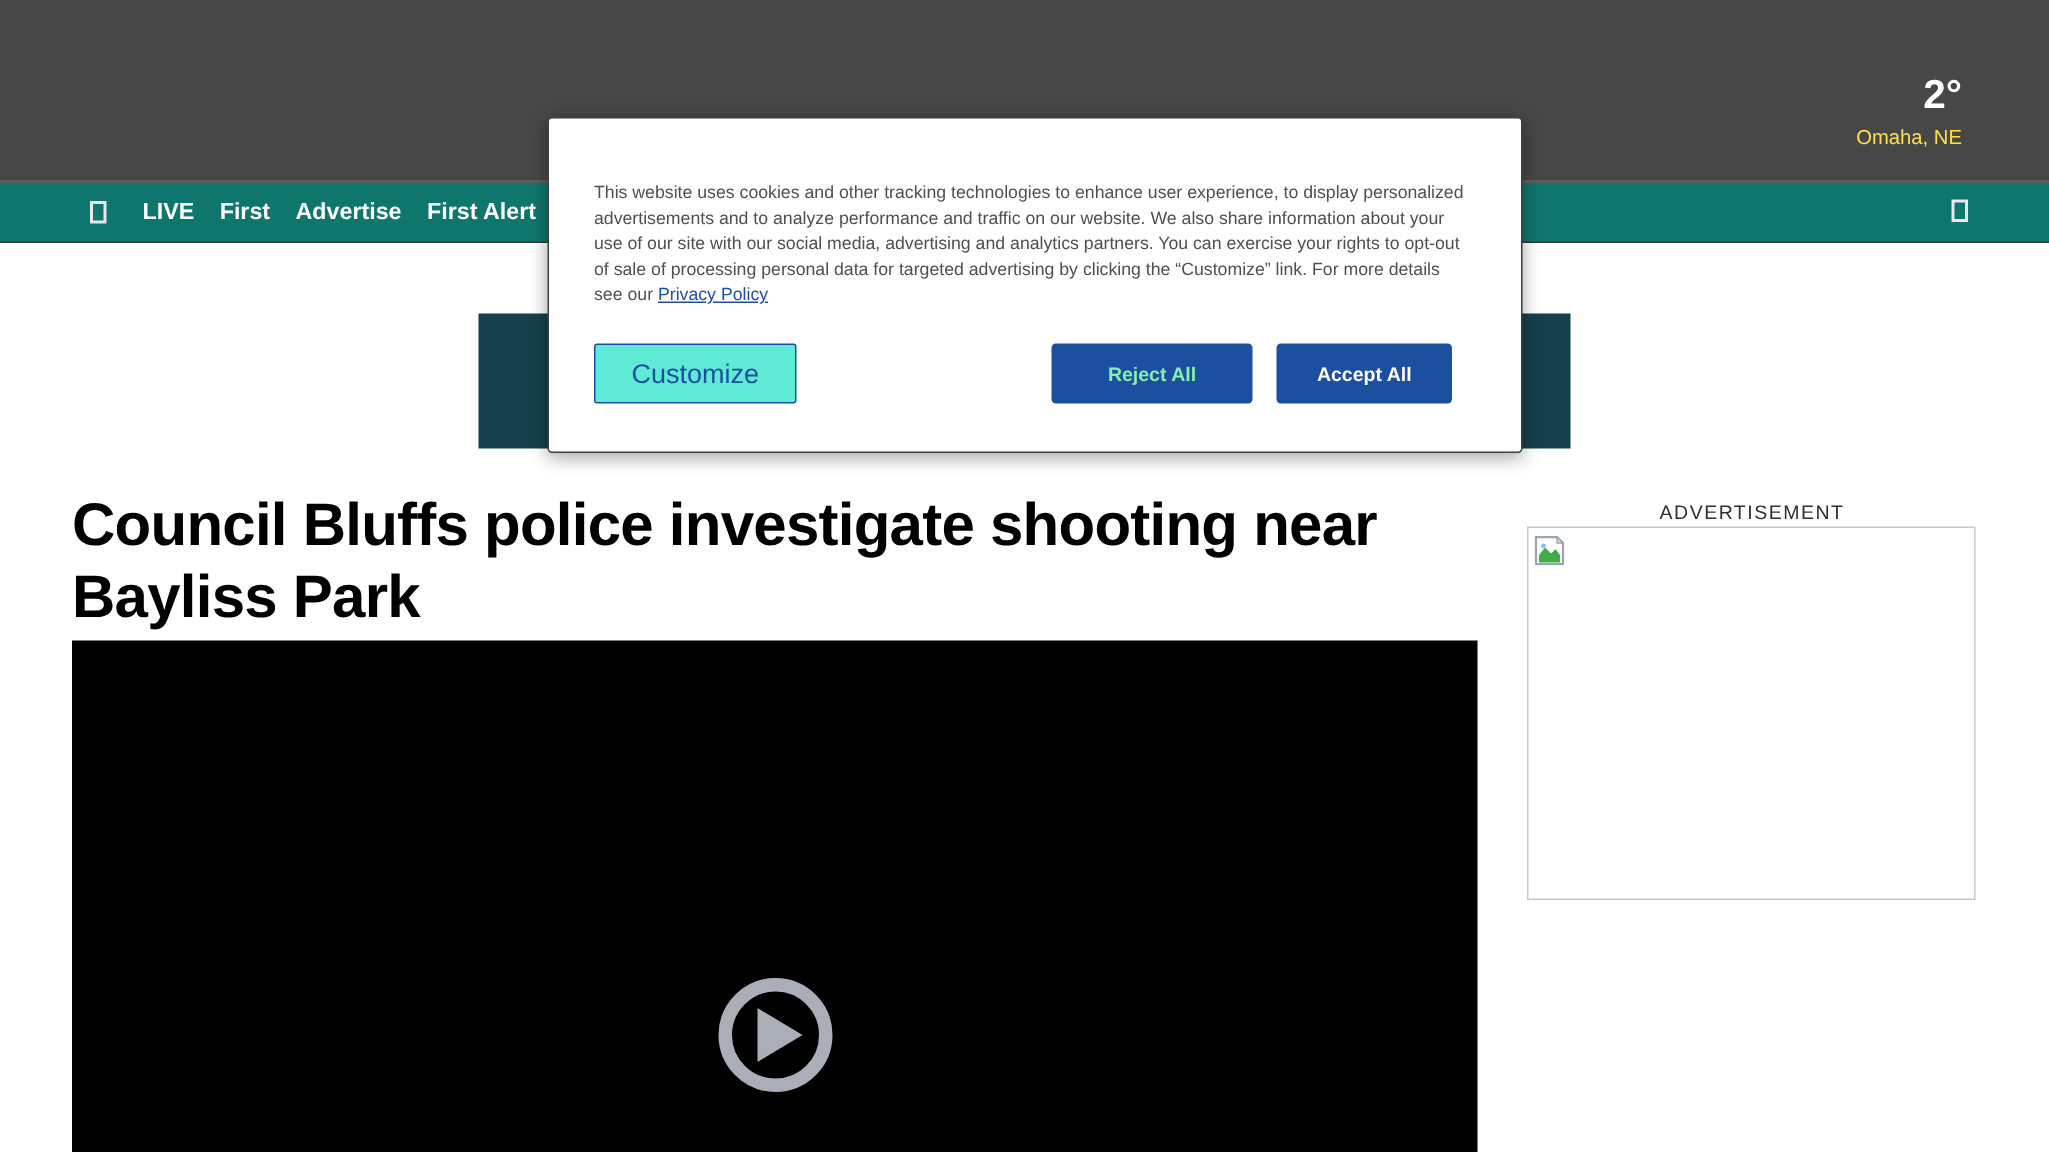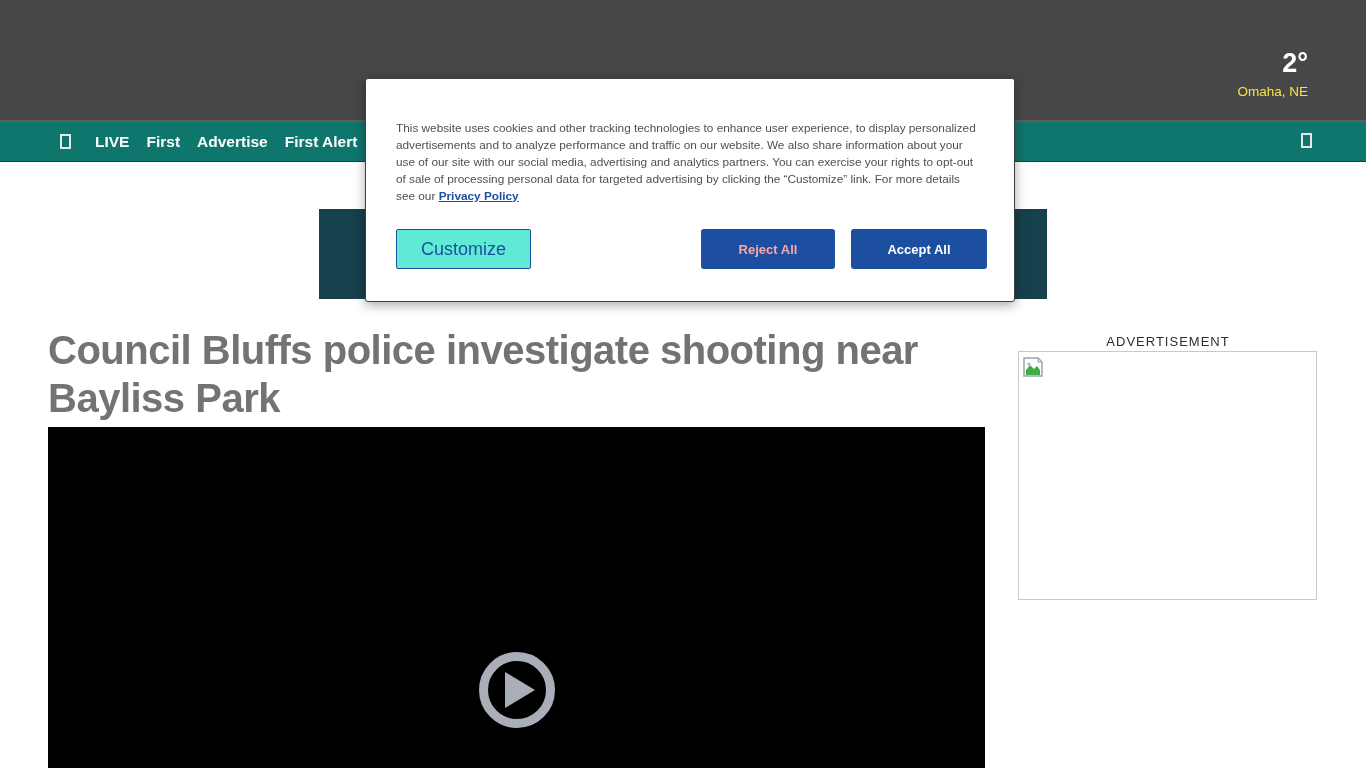--- a/index.html
+++ b/index.html
@@ -54,40 +54,40 @@
     position: absolute; left: 365px; top: 78px; width: 650px; height: 224px;
     background: #ffffff; border: 1px solid #3f3f3f; border-radius: 3px;
     box-shadow: 0 3px 12px rgba(0,0,0,0.35);
     z-index: 10;
   }
   .cookie-text {
     position: absolute; left: 30px; top: 41px; width: 586px;
     font-size: 11.8px; line-height: 17px; color: #4f4f4f;
   }
   .cookie-text .privacy-link {
-    color: #1d4fa1; font-weight: 700; text-decoration: underline; cursor: pointer;
+    color: #1d4fa1; font-weight: 400; text-decoration: underline; cursor: pointer;
   }
   .btn {
     position: absolute; top: 150px; height: 40px;
     display: flex; align-items: center; justify-content: center;
     font-size: 13px; font-weight: 700; cursor: pointer;
     font-family: "Liberation Sans", "DejaVu Sans", sans-serif;
   }
   .btn-customize {
     left: 30px; width: 135px;
     background: #5eead4; color: #1d4fa1; border: 1px solid #1d4fa1; border-radius: 2px;
     font-weight: 400; font-size: 18px;
   }
-  .btn-reject { left: 335px; width: 134px; background: #1d4fa1; color: #fca5a5; border: none; border-radius: 3px; }
-  .btn-accept { left: 485px; width: 136px; background: #1d4fa1; color: #ffffff; border: none; border-radius: 3px; }
+  .btn-reject { left: 335px; width: 134px; background: #1d4fa1; color: #86efac; border: none; border-radius: 3px; }
+  .btn-accept { left: 485px; width: 117px; background: #1d4fa1; color: #ffffff; border: none; border-radius: 3px; }
   
   .headline {
     position: absolute; left: 48px; top: 326px; width: 940px;
     font-size: 40px; font-weight: 700; line-height: 48px;
-    color: #737373; letter-spacing: -0.5px;
+    color: #000000; letter-spacing: -0.5px;
   }
   .video-player {
     position: absolute; left: 48px; top: 427px; width: 937px; height: 527px;
     background: #000000;
   }
   .play-button {
     position: absolute; left: 50%; top: 263px; transform: translate(-50%, -50%);
     width: 76px; height: 76px; border-radius: 50%;
     border: 9px solid #a9aeb8; cursor: pointer;
   }

